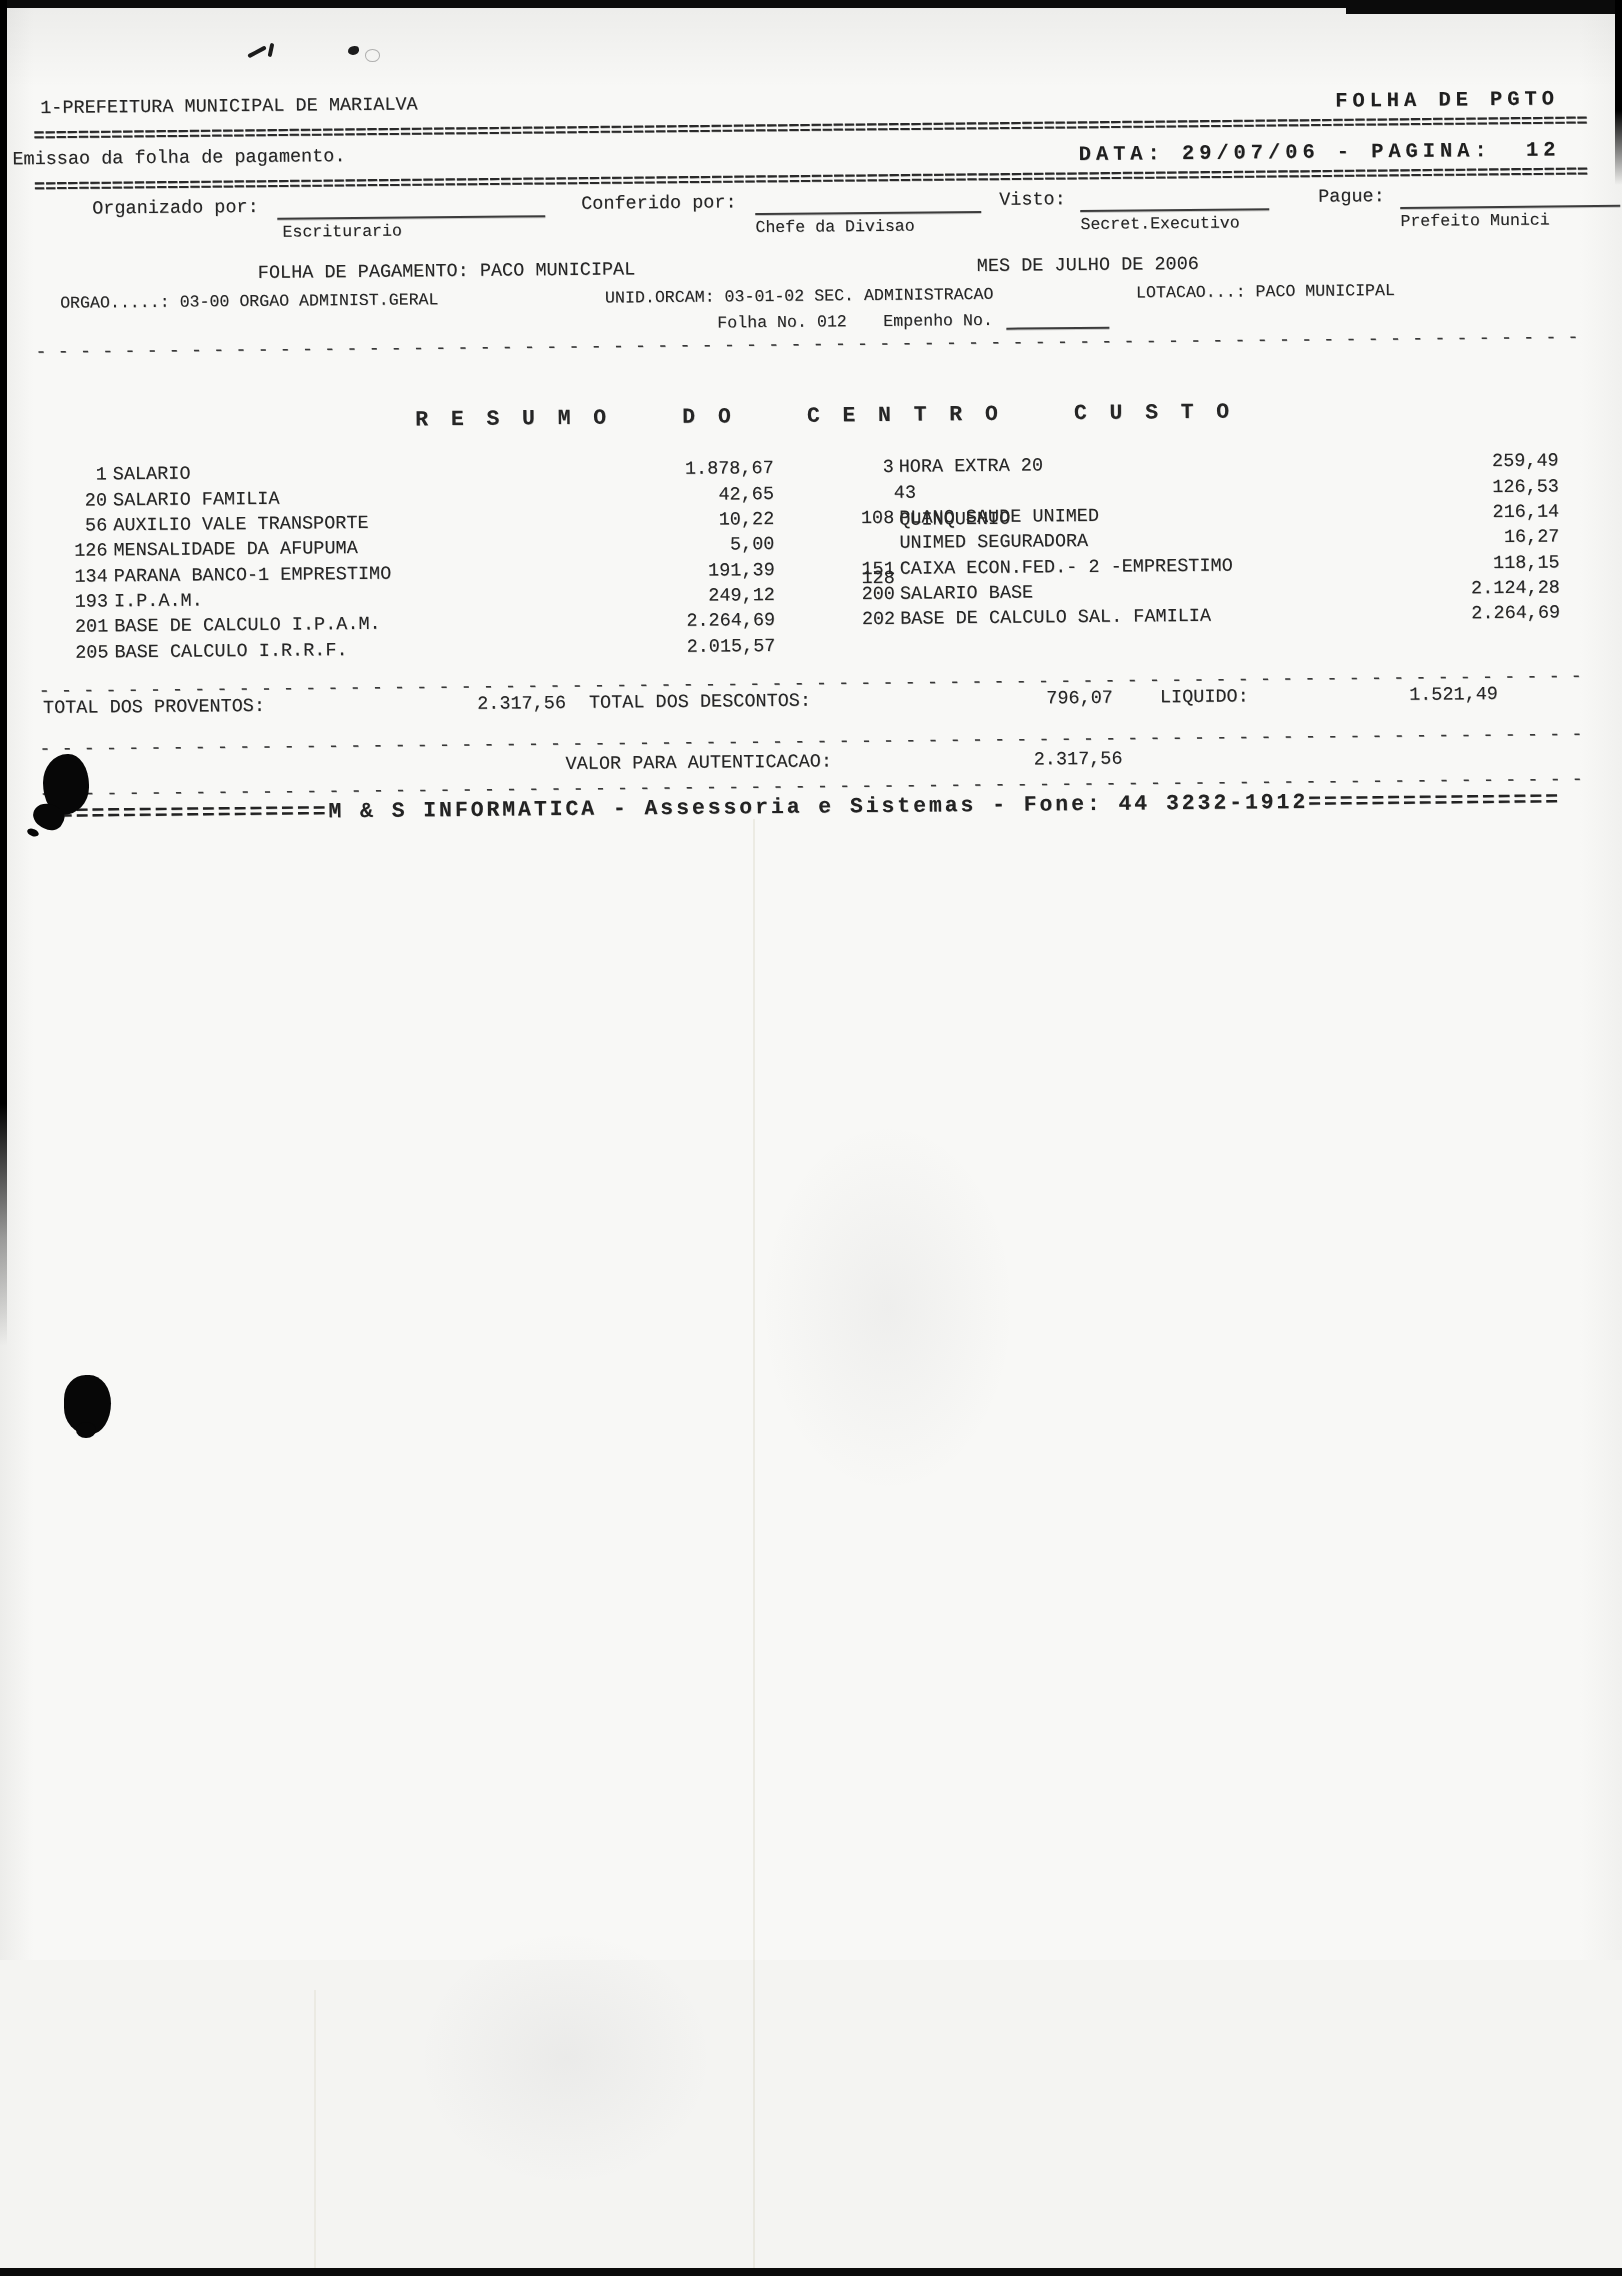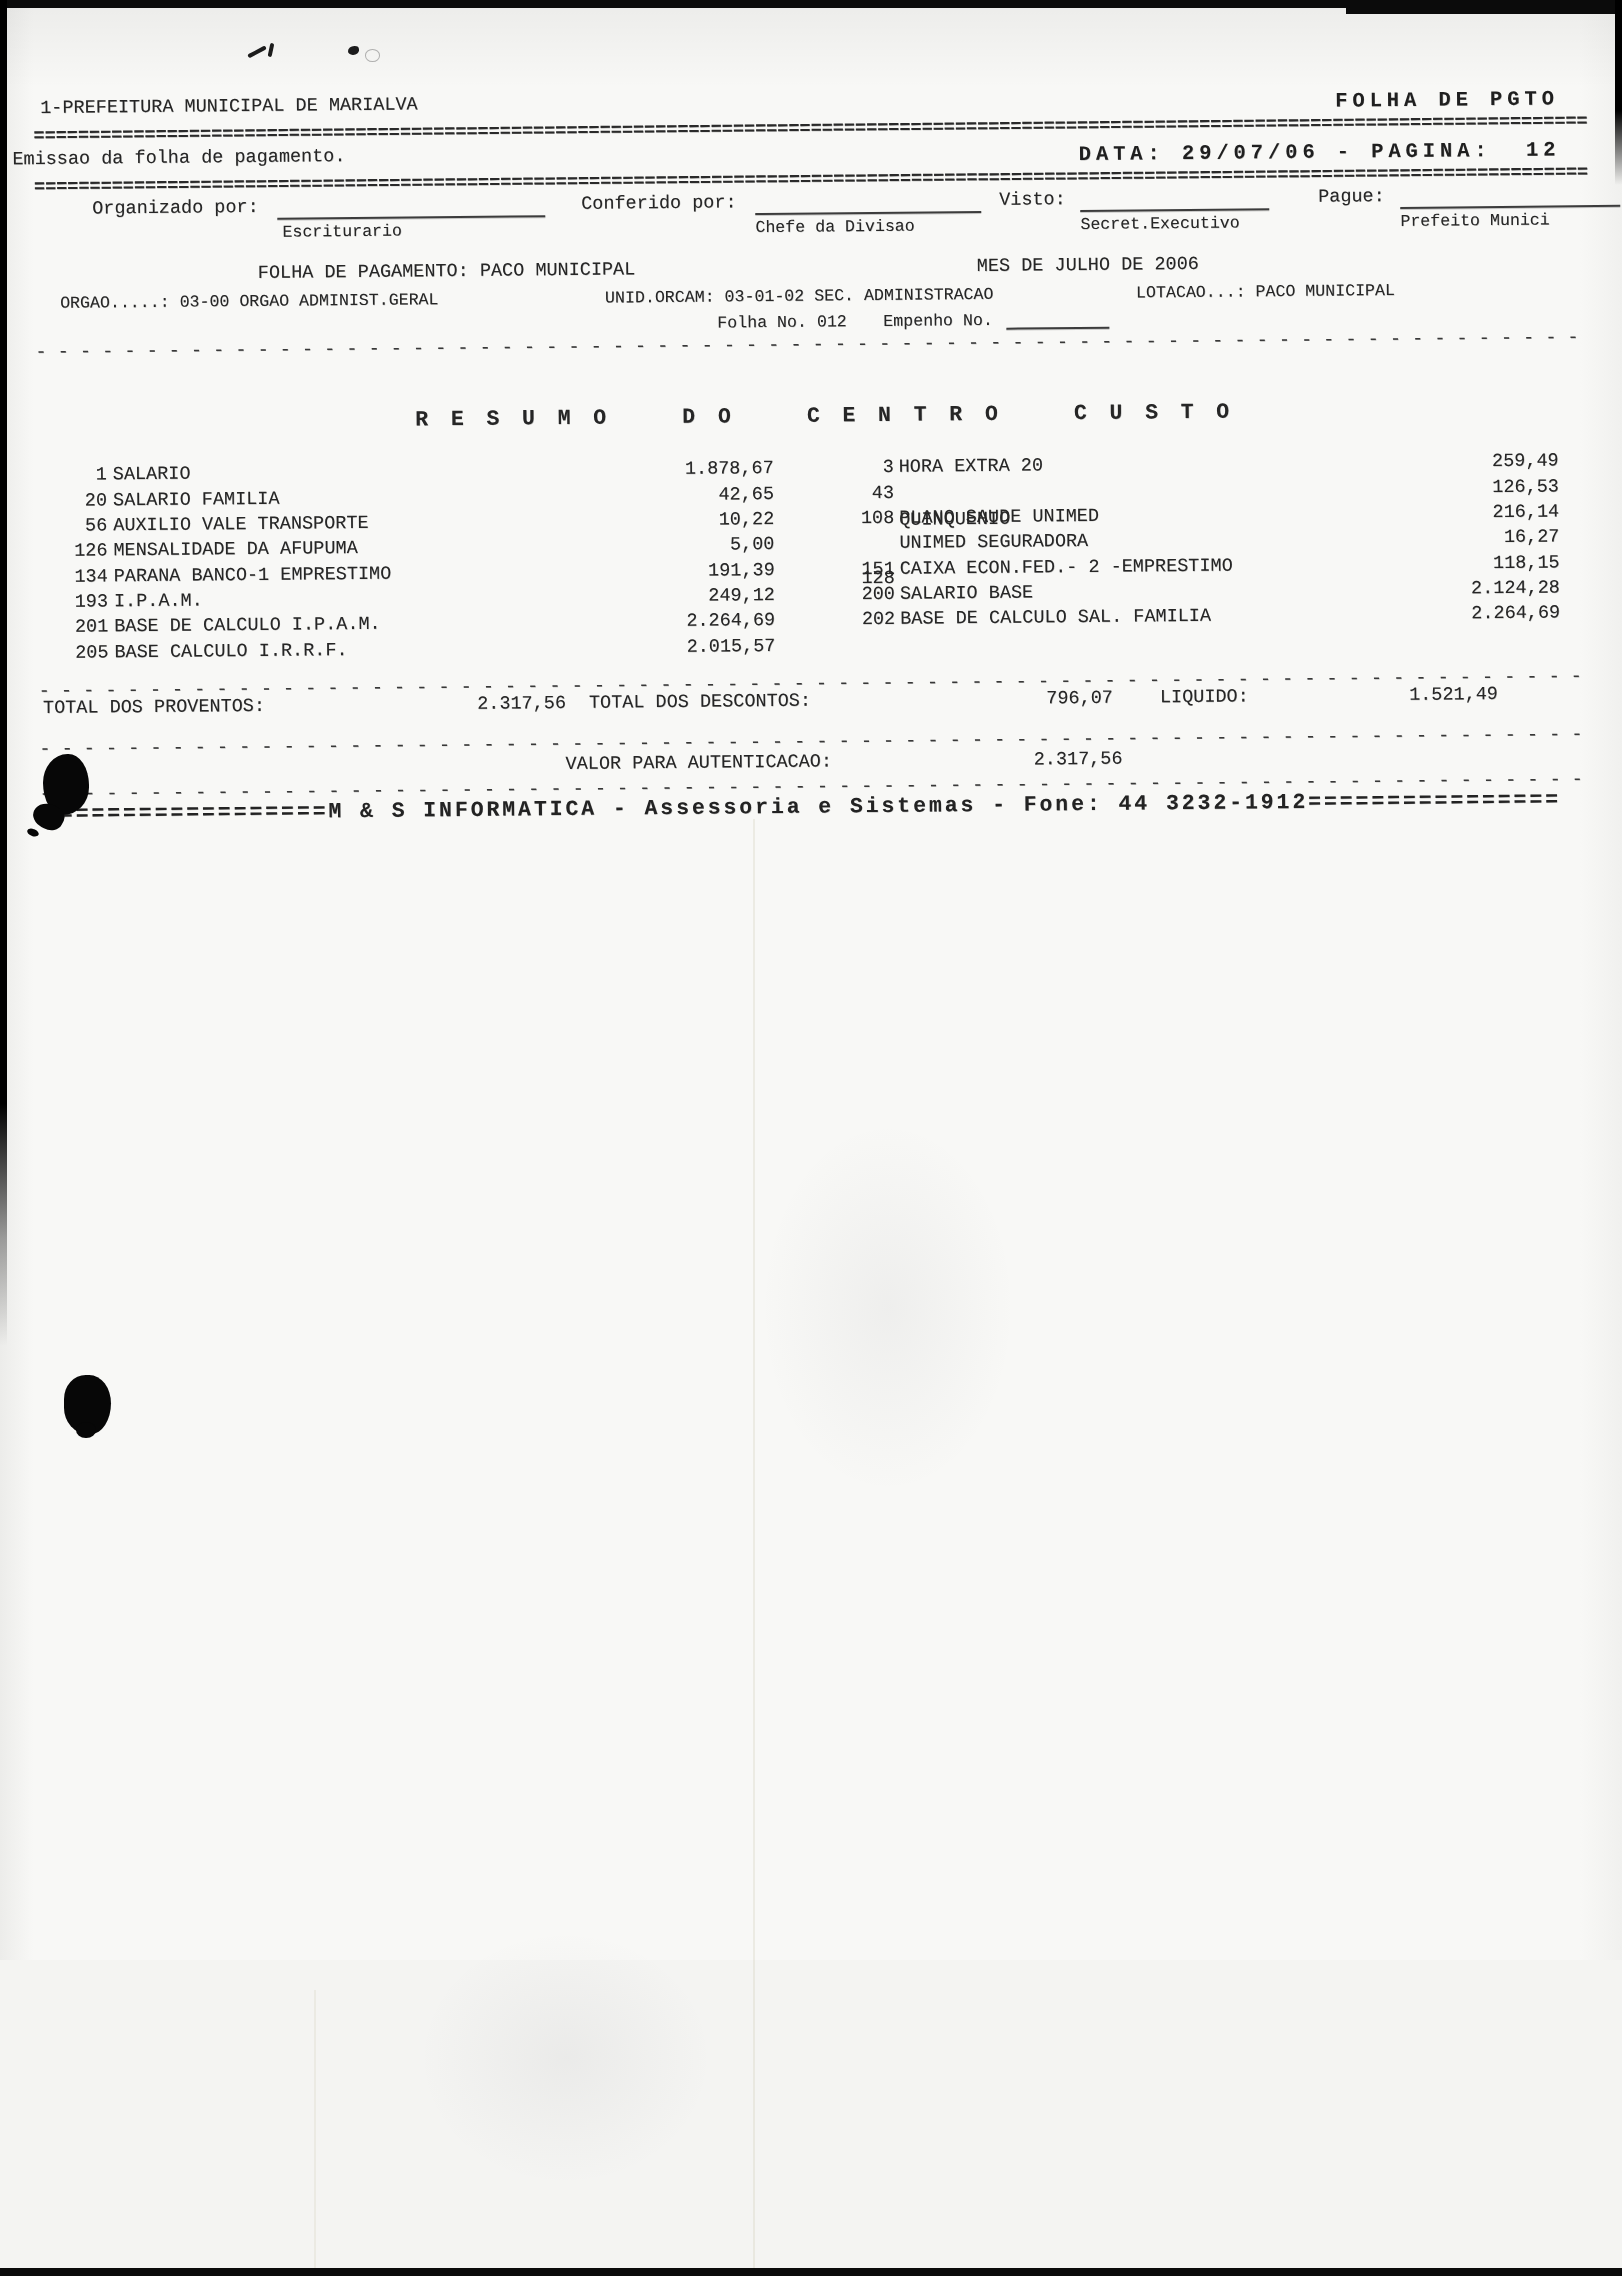--- a/index.html
+++ b/index.html
@@ -125,21 +125,21 @@
       <span class="t" style="left:111px;">SALARIO</span>
       <span class="t val" style="left:624px;">1.878,67</span>
       <span class="t code" style="left:847px;">3</span>
       <span class="t" style="left:897px;">HORA EXTRA 20</span>
       <span class="t val" style="left:1409px;">259,49</span>
     </div>
     <div class="rowline" style="top:491px;">
       <span class="t code" style="left:60px;">20</span>
       <span class="t" style="left:111px;">SALARIO FAMILIA</span>
       <span class="t val" style="left:624px;">42,65</span>
-      <span class="t code" style="left:847px;">43</span>
+      <span class="t code" style="left:869px;">43</span>
       <span class="t" style="left:897px;margin-top:27px;">QUINQUENIO</span>
       <span class="t val" style="left:1409px;">126,53</span>
     </div>
     <div class="rowline" style="top:516px;">
       <span class="t code" style="left:60px;">56</span>
       <span class="t" style="left:111px;">AUXILIO VALE TRANSPORTE</span>
       <span class="t val" style="left:624px;">10,22</span>
       <span class="t code" style="left:847px;">108</span>
       <span class="t" style="left:897px;">PLANO SAUDE UNIMED</span>
       <span class="t val" style="left:1409px;">216,14</span>

